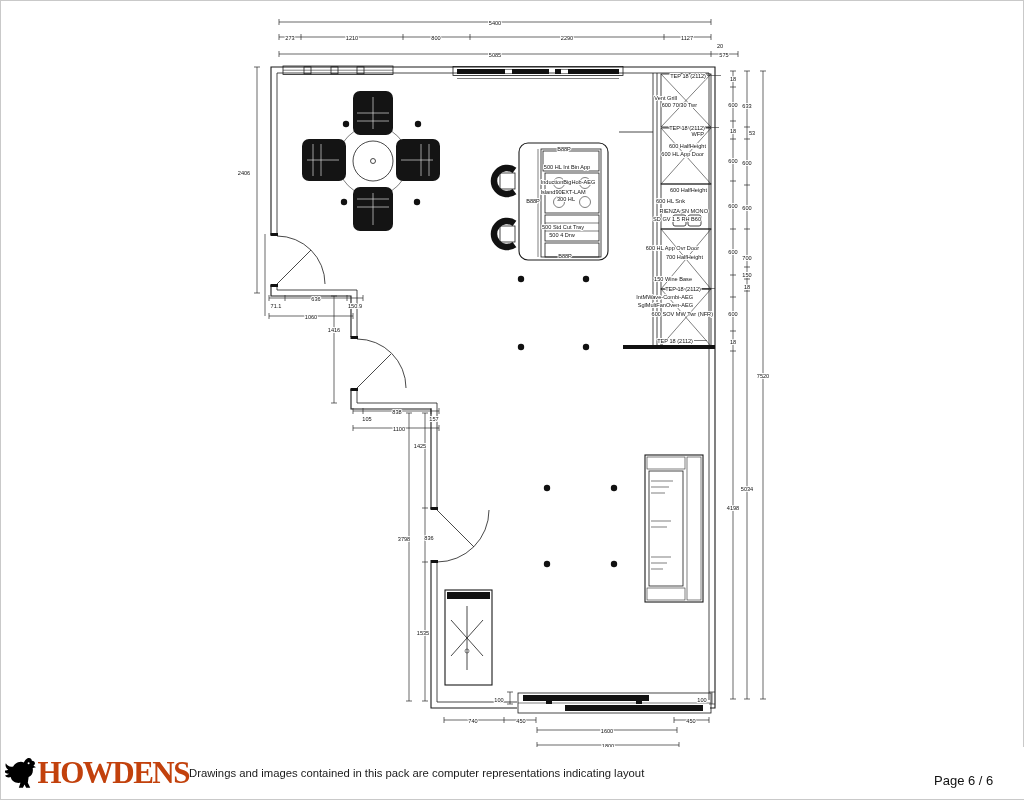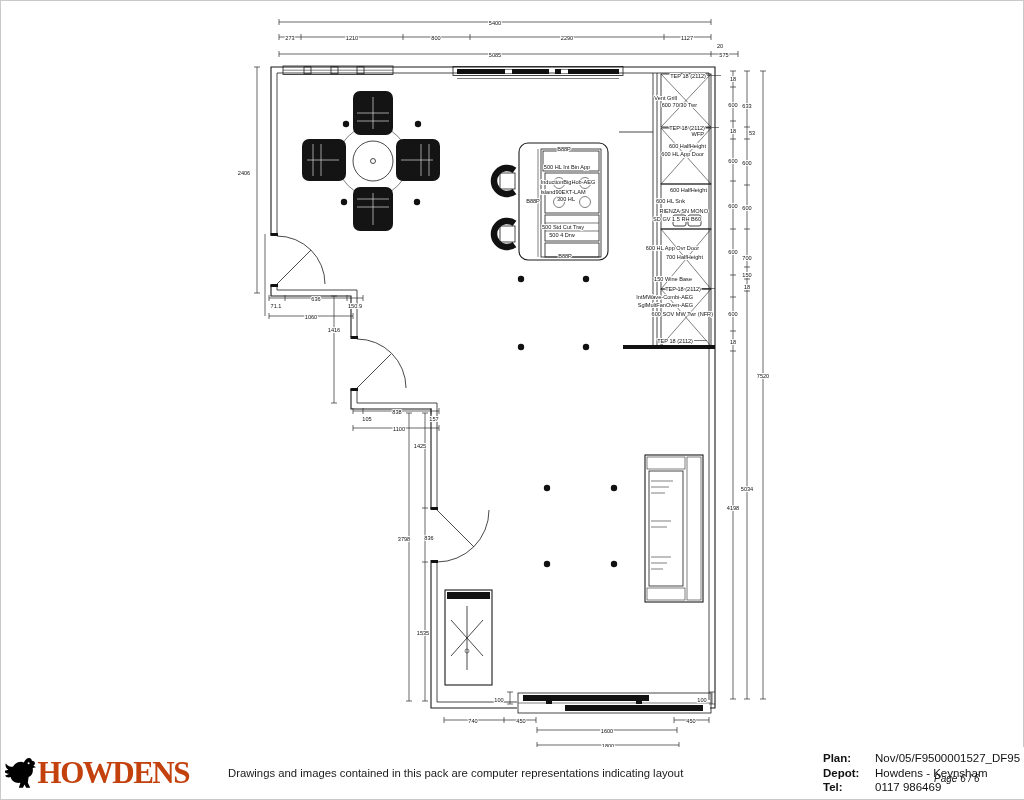--- a/index.html
+++ b/index.html
@@ -12,25 +12,25 @@
   .end{text-anchor:end;}
   .halo{paint-order:stroke;stroke:#fff;stroke-width:2px;stroke-linejoin:round;}
   .s1{stroke:#1a1a1a;stroke-width:1.1;fill:none;}
   .s08{stroke:#1a1a1a;stroke-width:.8;fill:none;}
   .dim{stroke:#2a2a2a;stroke-width:.7;fill:none;}
   .thin{stroke:#2a2a2a;stroke-width:.6;fill:none;}
   .blk{fill:#111;}
   .footer{position:absolute;left:0;top:746px;width:1024px;height:52px;display:flex;align-items:center;background:#fff;}
   .logo{display:flex;align-items:center;margin-left:4px;width:184px;flex:none;}
   .logo-text{font-weight:bold;font-size:31px;letter-spacing:-1.5px;color:#c2410c;font-family:Liberation Serif, serif;}
-  .disclaimer{font-size:11.3px;color:#1a1a1a;line-height:14px;width:580px;flex:none;margin-left:39px;}
+  .disclaimer{font-size:11.3px;color:#1a1a1a;line-height:14px;width:580px;flex:none;}
   .plan-info{position:absolute;left:822px;top:4px;font-size:11.5px;color:#111;}
   .info-row{display:flex;line-height:14.5px;}
   .info-lbl{font-weight:bold;width:52px;}
-  .page-num{position:absolute;left:933px;top:26px;font-size:10px;color:#111;font-style:italic;}
+  .page-num{position:absolute;left:933px;top:26px;font-size:13px;color:#111;}
 </style>
 </head>
 <body>
 
 <div class="page">
 <svg width="1024" height="746" viewBox="0 0 1024 746">
 
   <defs>
     <pattern id="hatch" width="4" height="4" patternUnits="userSpaceOnUse" patternTransform="rotate(45)">
       <rect width="4" height="4" fill="#161616"></rect>
@@ -326,29 +326,15 @@
   <div class="logo">
     <svg width="42" height="46" viewBox="0 0 40 44">
       <path d="M25 6 c3-4 8-3 8 1 c4 0 5 4 2 6 l3 2 -4 1 c1 5-1 9-5 11 l-1 7 3 6 h-5 l-2-4 -2 4 h-5 l2-6 c-6 1-11-2-12-7 c-3 1-6 0-7-2 c2 0 4-1 5-2 c-3 0-6-2-7-4 c2 0 5 0 6-1 c-3-2-4-5-3-8 c2 3 5 5 9 4 c3-5 9-7 13-5 z" fill="#000"></path>
       <circle cx="29" cy="10" r="1.2" fill="#fff"></circle>
     </svg>
     <span class="logo-text">HOWDENS</span>
   </div>
   <div class="disclaimer">
     <div>Drawings and images contained in this pack are computer representations indicating layout</div>
   </div>
-  <div class="plan-info">
-    <div class="info-row">
-      <span class="info-lbl">Plan:</span>
-      <span>Nov/05/F9500001527_DF95</span>
-    </div>
-    <div class="info-row">
-      <span class="info-lbl">Depot:</span>
-      <span>Howdens - Keynsham</span>
-    </div>
-    <div class="info-row">
-      <span class="info-lbl">Tel:</span>
-      <span>0117 986469</span>
-    </div>
-  </div>
   <div class="page-num">Page 6 / 6</div>
 </div>
 </div>
 
 </body></html>

